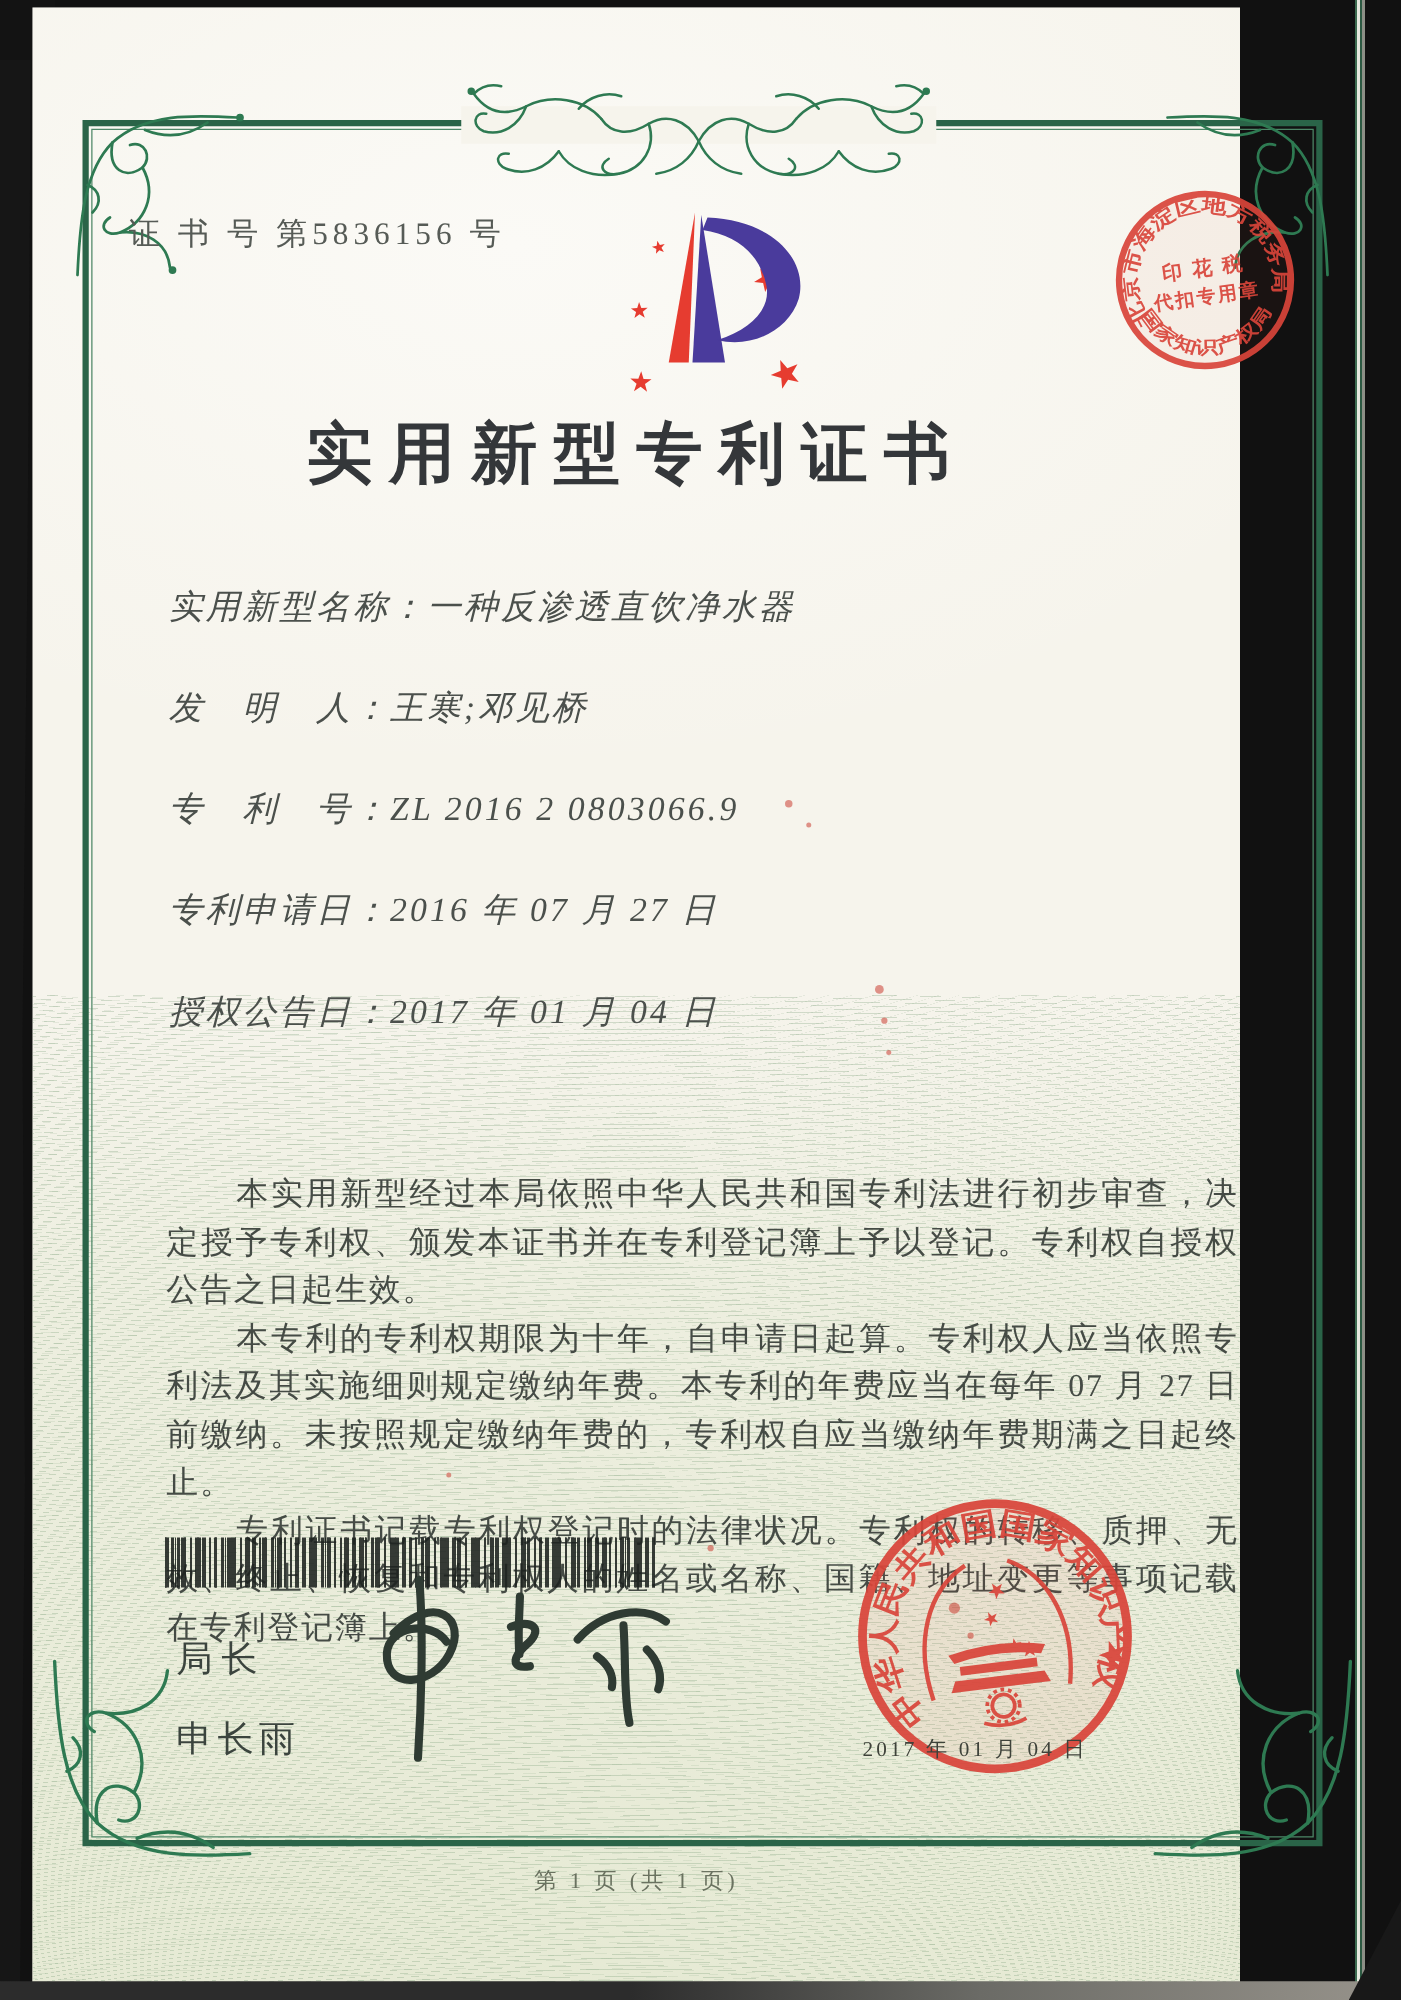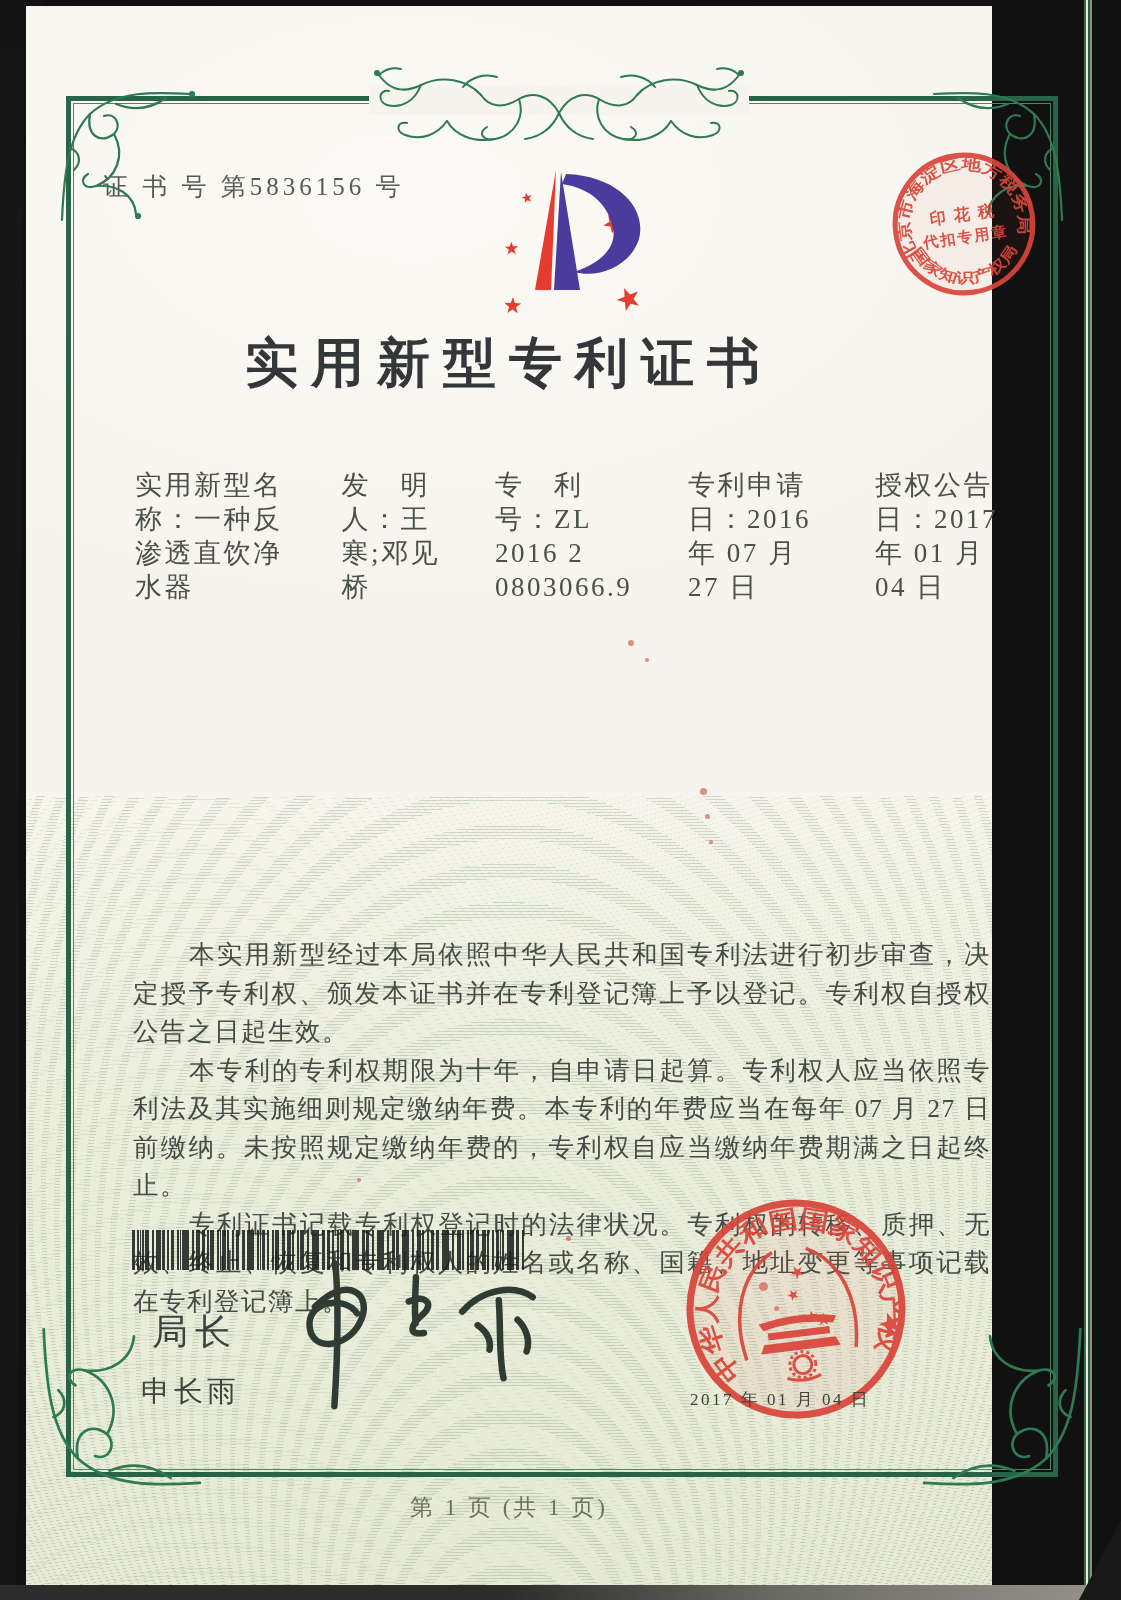--- a/index.html
+++ b/index.html
@@ -41,37 +41,37 @@
   .fl-tl{left:26px;top:76px;}
   .fl-tr{left:896px;top:76px;transform:scaleX(-1);}
   .fl-bl{left:22px;top:1325px;transform:scaleY(-1) scale(1.22);}
   .fl-br{left:900px;top:1325px;transform:scale(-1,-1) scale(1.22);}
   
   .cert-number{position:absolute;left:77px;top:164px;font-size:25px;letter-spacing:4px;color:#565b56;}
   .logo{position:absolute;left:424px;top:140px;width:228px;height:178px;}
   .tax-stamp{position:absolute;left:851px;top:131px;width:174px;height:174px;transform:rotate(-8deg);opacity:.92;}
   .title{position:absolute;left:0;right:0;top:322px;margin:0;text-align:center;
     font-size:53px;font-weight:600;letter-spacing:13px;color:#34373a;}
-  .fields{position:absolute;left:109px;top:462px;width:880px;display:flex;gap:47px;}
+  .fields{position:absolute;left:109px;top:462px;width:880px;display:flex;flex-direction:column;gap:47px;font-style:italic;}
   .field{font-size:27px;line-height:34px;letter-spacing:2.5px;color:#4b504c;}
   .paras{position:absolute;left:107px;top:930px;width:858px;color:#454b45;}
   .paras p{margin:0;font-size:25.5px;line-height:38.5px;text-align:justify;text-indent:2.2em;letter-spacing:1.5px;}
   .barcode{position:absolute;left:106px;top:1224px;width:392px;height:40px;opacity:.88;
     background:
       repeating-linear-gradient(90deg,#1d221f 0 2px,transparent 2px 5px),
       repeating-linear-gradient(90deg,#1d221f 0 1px,transparent 1px 8px),
       repeating-linear-gradient(90deg,#1d221f 0 3px,transparent 3px 13px);}
-  .sig-title{position:absolute;left:126px;top:1302px;font-size:36px;letter-spacing:7px;color:#3b443e;
+  .sig-title{position:absolute;left:115px;top:1302px;font-size:29px;letter-spacing:7px;color:#3b443e;
     font-family:"Liberation Sans",sans-serif;}
   .sig-name{position:absolute;left:115px;top:1366px;font-size:29px;letter-spacing:4px;color:#3b443e;
     font-family:"Liberation Sans",sans-serif;}
   .signature{position:absolute;left:232px;top:1245px;width:330px;height:170px;transform:rotate(-2deg);}
   .big-seal{position:absolute;left:652px;top:1185px;width:236px;height:236px;transform:rotate(-7deg);opacity:.93;}
   .seal-date{position:absolute;left:664px;top:1382px;font-size:17px;letter-spacing:2.5px;color:#3e423a;z-index:5;}
-  .footer{position:absolute;left:0;right:0;top:1486px;text-align:center;font-size:23px;letter-spacing:3px;color:#6a7260;}
+  .footer{position:absolute;left:0;right:0;top:1486px;text-align:center;font-size:18px;letter-spacing:3px;color:#6a7260;}
   .speck{position:absolute;border-radius:50%;background:rgba(198,44,32,.5);filter:blur(.6px);}
 </style>
 </head>
 <body>
 
 <div class="scan-left"></div>
 <div class="scan-topleft"></div>
 
 <div class="paper">
   <div class="guilloche"></div>

